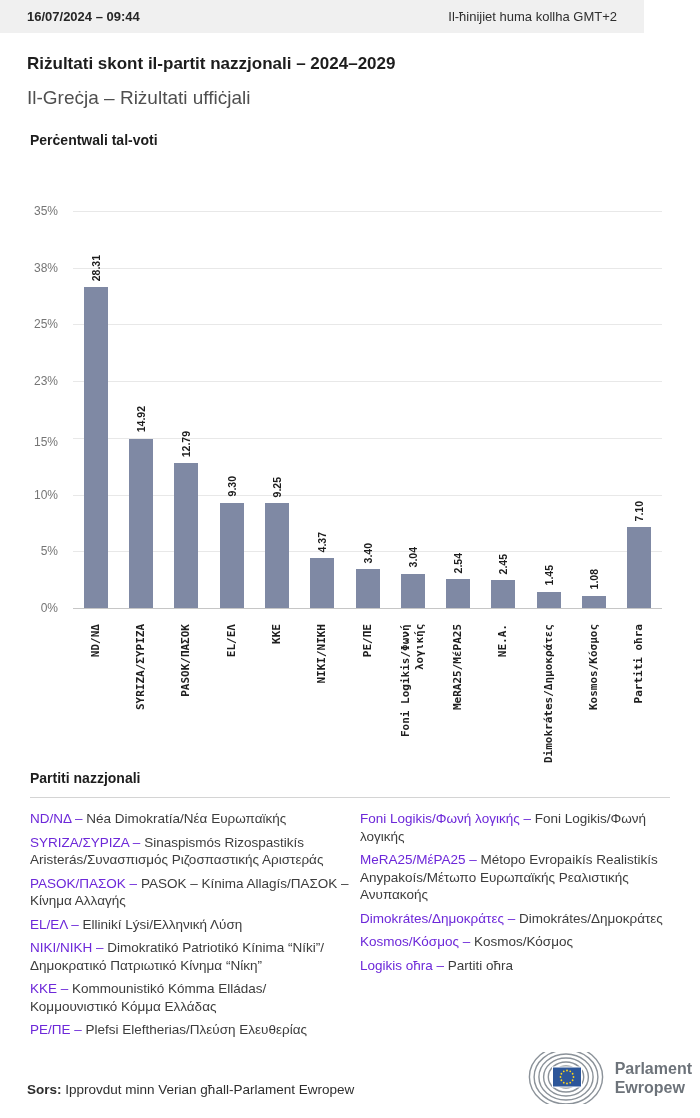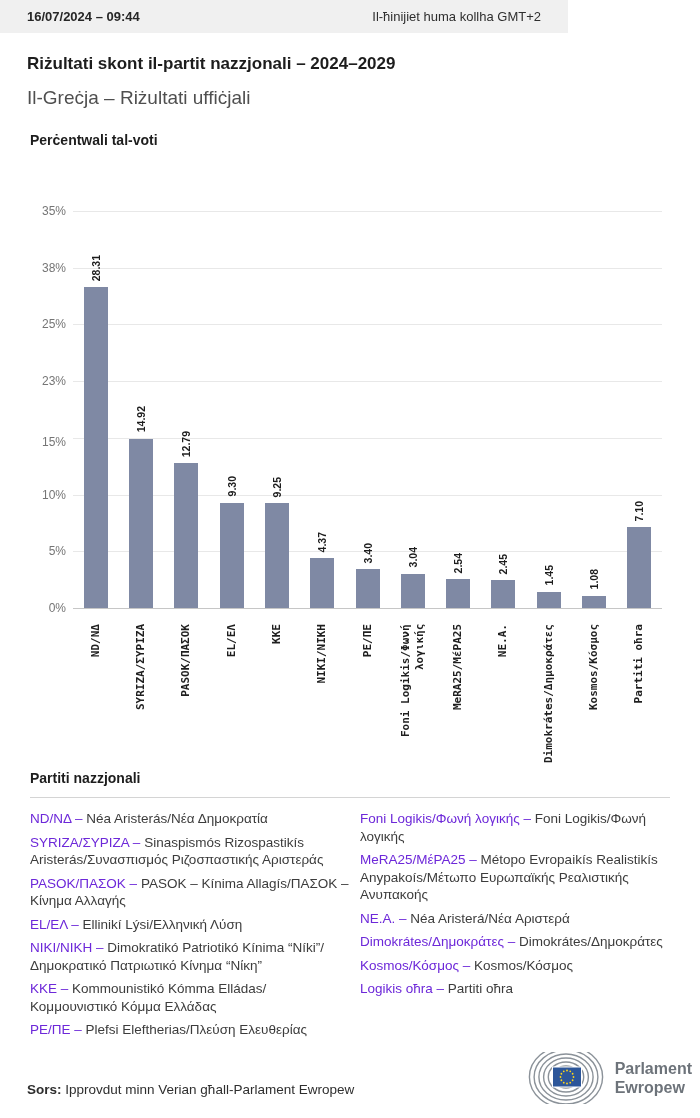--- a/index.html
+++ b/index.html
@@ -3,32 +3,32 @@
 <meta charset="utf-8">
 <style>
   html,body{margin:0;padding:0;background:#ffffff;}
   .page{
     position:relative;width:700px;height:1118px;margin:0 auto;
     background:#ffffff;overflow:hidden;
     font-family:"Liberation Sans",sans-serif;color:#222;
   }
   
   .header-bar{
-    position:absolute;left:0;top:0;width:568px;height:33px;
+    position:absolute;left:0;top:0;width:644px;height:33px;
     background:#f0f0f0;display:flex;align-items:center;
     justify-content:space-between;box-sizing:border-box;padding:0 27px;
   }
   .header-datetime{font-size:13px;font-weight:bold;color:#262626;}
   .header-tz{font-size:13px;color:#2e2e2e;}
   
   .page-title{position:absolute;left:27px;top:54px;font-size:17px;font-weight:bold;color:#1d1d1d;}
   .page-subtitle{position:absolute;left:27px;top:87px;font-size:19px;font-weight:normal;color:#4f4f4f;}
   .chart-title{position:absolute;left:30px;top:132px;font-size:14px;font-weight:bold;color:#1d1d1d;}
   
-  .y-axis{position:absolute;left:0;top:211px;width:58px;height:397px;padding-left:8px;}
+  .y-axis{position:absolute;left:0;top:211px;width:58px;height:397px;}
   .ytick{position:absolute;right:0;width:58px;text-align:right;font-size:12px;color:#757575;line-height:18px;}
   .plot-area{position:absolute;left:73px;top:211px;width:589px;height:397px;}
   .gridline{position:absolute;left:0;right:0;height:1px;background:#e8e8e8;}
   .gridline.baseline{background:#c6c6c6;}
   .bar{position:absolute;bottom:0;width:24px;}
   .value-label{
     position:absolute;writing-mode:vertical-rl;
     transform:translateX(-50%) rotate(180deg);
     font-family:"Liberation Sans",sans-serif;font-weight:bold;
     font-size:10.5px;line-height:11px;color:#1c1c1c;white-space:nowrap;
@@ -128,32 +128,31 @@
       <div class="x-label" style="left: 385.115px;">MeRA25/ΜέΡΑ25</div>
       <div class="x-label" style="left: 430.423px;">NE.A.</div>
       <div class="x-label" style="left: 475.731px;">Dimokrátes/Δημοκράτες</div>
       <div class="x-label" style="left: 521.038px;">Kosmos/Κόσμος</div>
       <div class="x-label" style="left: 566.346px;">Partiti oħra</div>
     </div>
 
   <div class="legend-heading">Partiti nazzjonali</div>
   <div class="legend-rule"></div>
   <div class="legend-col legend-col-1">
-      <div class="legend-item"><span class="legend-name">ND/ΝΔ – </span><span class="legend-desc">Néa Aristerás/Νέα Δημοκρατία</span></div>
+      <div class="legend-item"><span class="legend-name">ND/ΝΔ – </span><span class="legend-desc">Néa Dimokratía/Νέα Ευρωπαϊκής</span></div>
       <div class="legend-item"><span class="legend-name">SYRIZA/ΣΥΡΙΖΑ – </span><span class="legend-desc">Sinaspismós Rizospastikís Aristerás/Συνασπισμός Ριζοσπαστικής Αριστεράς</span></div>
       <div class="legend-item"><span class="legend-name">PASOK/ΠΑΣΟΚ – </span><span class="legend-desc">PASOK – Kínima Allagís/ΠΑΣΟΚ – Κίνημα Αλλαγής</span></div>
       <div class="legend-item"><span class="legend-name">EL/ΕΛ – </span><span class="legend-desc">Ellinikí Lýsi/Ελληνική Λύση</span></div>
       <div class="legend-item"><span class="legend-name">NIKI/ΝΙΚΗ – </span><span class="legend-desc">Dimokratikó Patriotikó Kínima “Níki”/Δημοκρατικό Πατριωτικό Κίνημα “Νίκη”</span></div>
       <div class="legend-item"><span class="legend-name">KKE – </span><span class="legend-desc">Kommounistikó Kómma Elládas/Κομμουνιστικό Κόμμα Ελλάδας</span></div>
       <div class="legend-item"><span class="legend-name">PE/ΠΕ – </span><span class="legend-desc">Plefsi Eleftherias/Πλεύση Ελευθερίας</span></div>
     </div>
   <div class="legend-col legend-col-2">
       <div class="legend-item"><span class="legend-name">Foni Logikis/Φωνή λογικής – </span><span class="legend-desc">Foni Logikis/Φωνή λογικής</span></div>
       <div class="legend-item"><span class="legend-name">MeRA25/ΜέΡΑ25 – </span><span class="legend-desc">Métopo Evropaikís Realistikís Anypakoís/Μέτωπο Ευρωπαϊκής Ρεαλιστικής Ανυπακοής</span></div>
-      <div class="legend-item"><span class="legend-name">NE.A. – </span><span class="legend-desc">Néa Aristerá/Νέα Αριστερά</span></div>
       <div class="legend-item"><span class="legend-name">Dimokrátes/Δημοκράτες – </span><span class="legend-desc">Dimokrátes/Δημοκράτες</span></div>
       <div class="legend-item"><span class="legend-name">Kosmos/Κόσμος – </span><span class="legend-desc">Kosmos/Κόσμος</span></div>
       <div class="legend-item"><span class="legend-name">Logikis oħra – </span><span class="legend-desc">Partiti oħra</span></div>
     </div>
 
   <div class="source-note">
     <span class="source-label">Sors:</span>
     <span>Ipprovdut minn Verian għall-Parlament Ewropew</span>
   </div>
 

